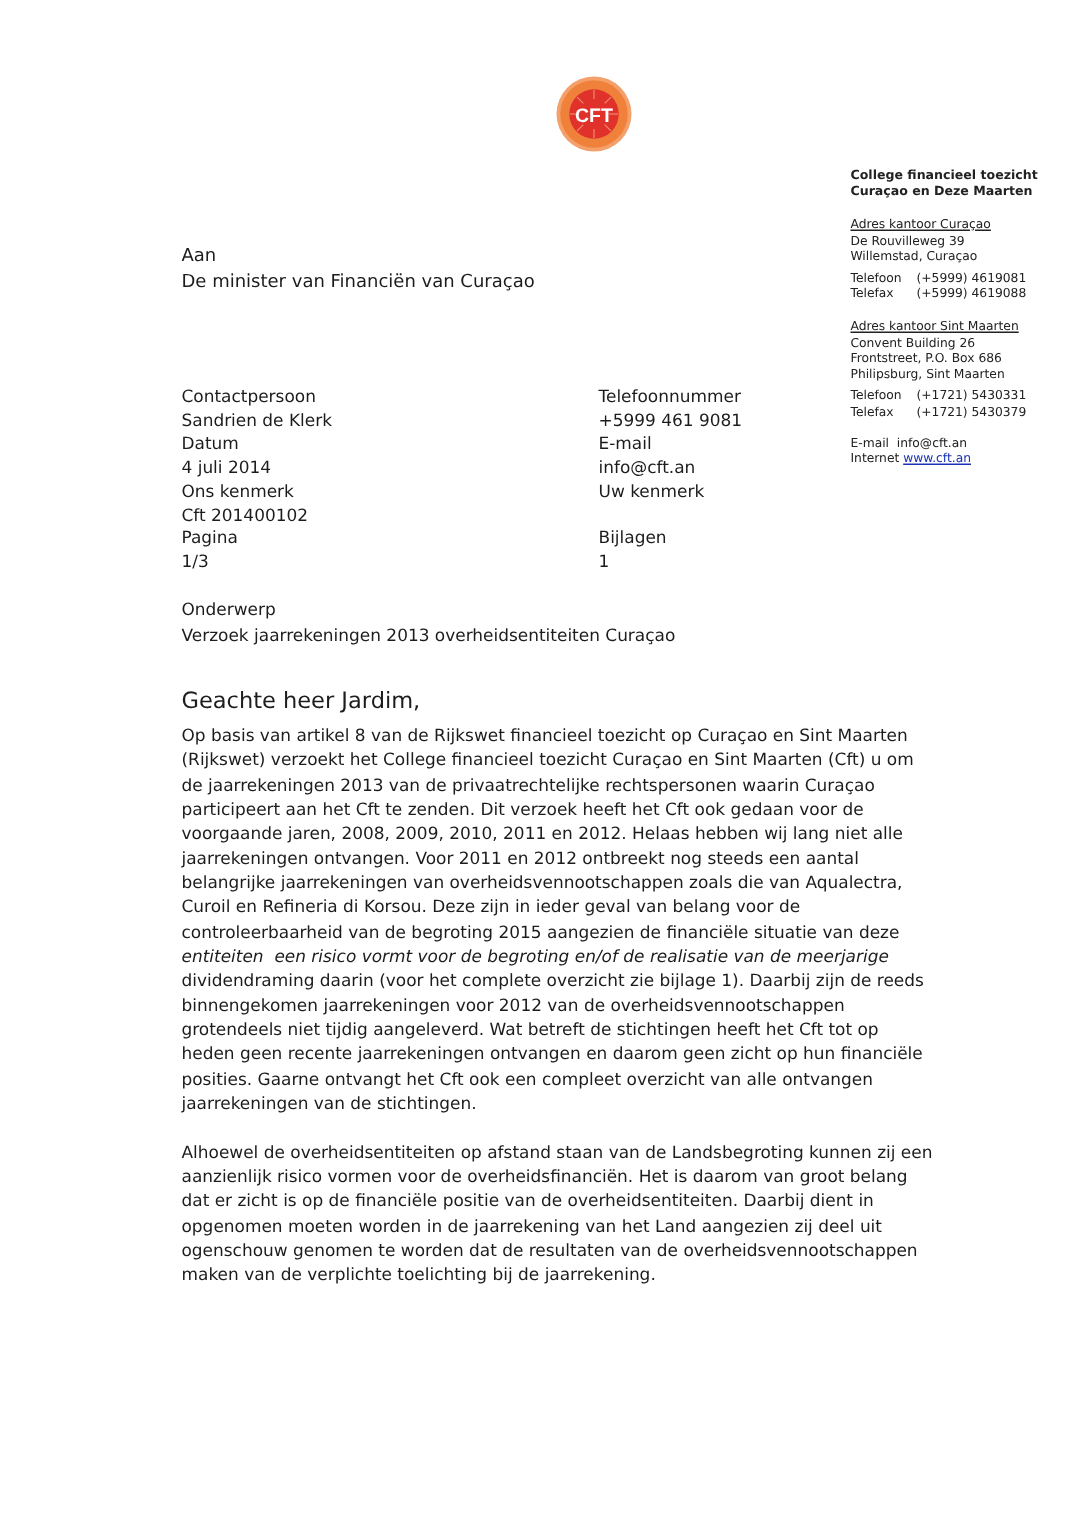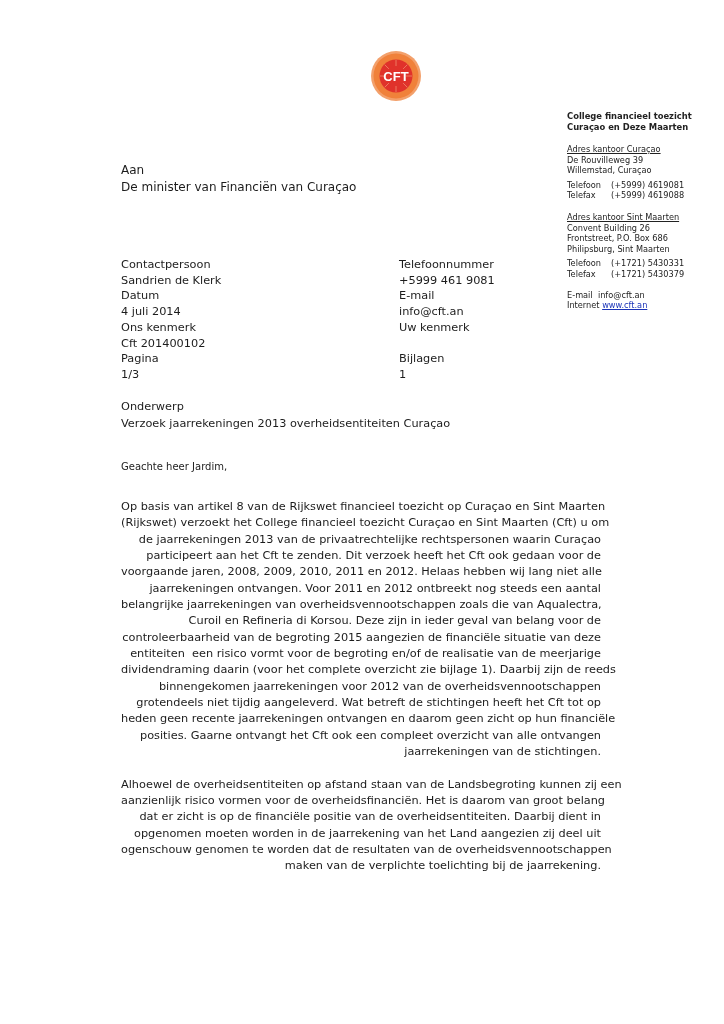--- a/index.html
+++ b/index.html
@@ -89,33 +89,32 @@
       top: 399px;
       font-size: 11.3px;
       line-height: 16.5px;
     }
 
     
     .salutation {
       position: absolute;
       left: 121px;
       top: 459px;
-      font-size: 10px;
+      font-size: 15px;
       line-height: 16.5px;
     }
 
     
     .body {
       position: absolute;
       left: 121px;
-      top: 499px;
+      top: 483px;
       width: 480px;
       font-size: 11.3px;
       line-height: 16.35px;
-      text-align: right;
     }
     .body p {
       margin: 0 0 16px 0;
       white-space: nowrap;
     }
     .body p .line { display: block; }
   </style>
 </head>
 <body>
 
@@ -221,21 +220,21 @@
     <p>
       <span class="line">Op basis van artikel 8 van de Rijkswet financieel toezicht op Curaçao en Sint Maarten</span>
       <span class="line">(Rijkswet) verzoekt het College financieel toezicht Curaçao en Sint Maarten (Cft) u om</span>
       <span class="line">de jaarrekeningen 2013 van de privaatrechtelijke rechtspersonen waarin Curaçao</span>
       <span class="line">participeert aan het Cft te zenden. Dit verzoek heeft het Cft ook gedaan voor de</span>
       <span class="line">voorgaande jaren, 2008, 2009, 2010, 2011 en 2012. Helaas hebben wij lang niet alle</span>
       <span class="line">jaarrekeningen ontvangen. Voor 2011 en 2012 ontbreekt nog steeds een aantal</span>
       <span class="line">belangrijke jaarrekeningen van overheidsvennootschappen zoals die van Aqualectra,</span>
       <span class="line">Curoil en Refineria di Korsou. Deze zijn in ieder geval van belang voor de</span>
       <span class="line">controleerbaarheid van de begroting 2015 aangezien de financiële situatie van deze</span>
-      <span class="line" style="white-space: pre;">entiteiten  een risico vormt voor de begroting en/of de realisatie van de meerjarige</span>
+      <span class="line" style="white-space: pre; font-style: italic;">entiteiten  een risico vormt voor de begroting en/of de realisatie van de meerjarige</span>
       <span class="line">dividendraming daarin (voor het complete overzicht zie bijlage 1). Daarbij zijn de reeds</span>
       <span class="line">binnengekomen jaarrekeningen voor 2012 van de overheidsvennootschappen</span>
       <span class="line">grotendeels niet tijdig aangeleverd. Wat betreft de stichtingen heeft het Cft tot op</span>
       <span class="line">heden geen recente jaarrekeningen ontvangen en daarom geen zicht op hun financiële</span>
       <span class="line">posities. Gaarne ontvangt het Cft ook een compleet overzicht van alle ontvangen</span>
       <span class="line">jaarrekeningen van de stichtingen.</span>
     </p>
     <p>
       <span class="line">Alhoewel de overheidsentiteiten op afstand staan van de Landsbegroting kunnen zij een</span>
       <span class="line">aanzienlijk risico vormen voor de overheidsfinanciën. Het is daarom van groot belang</span>

